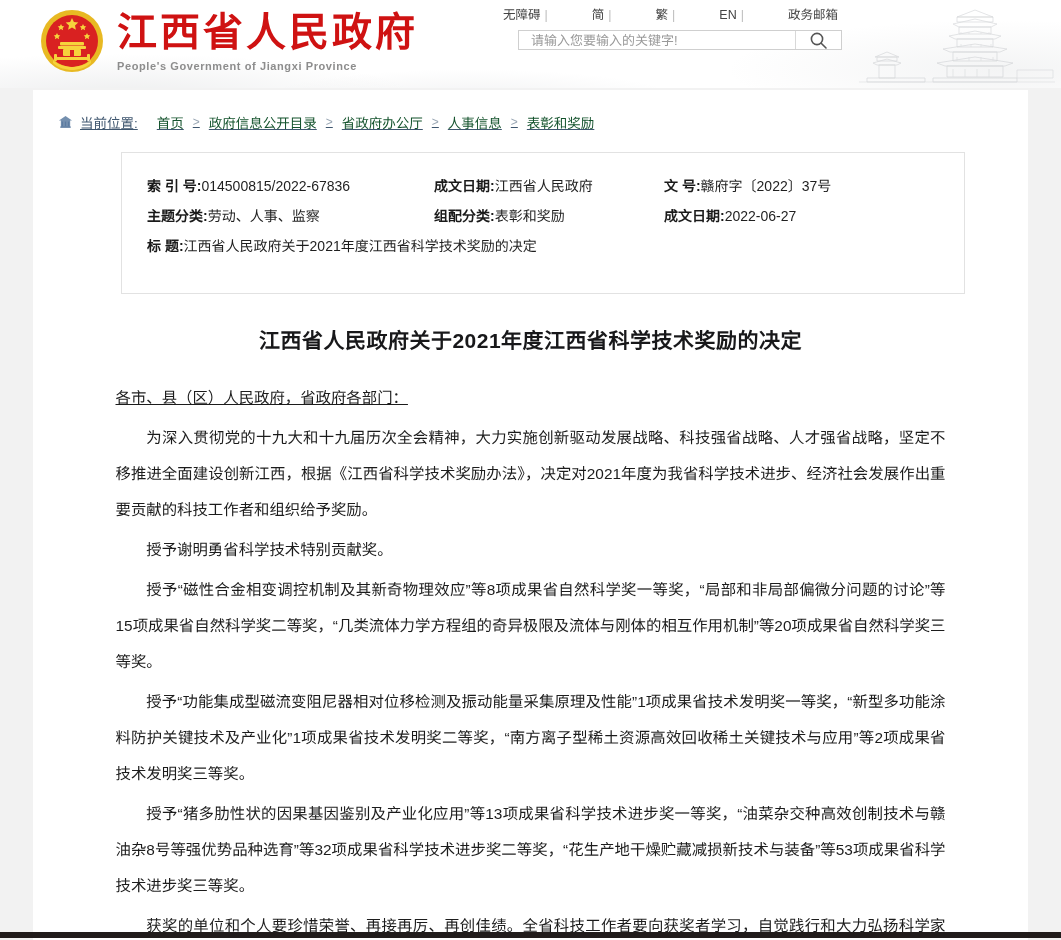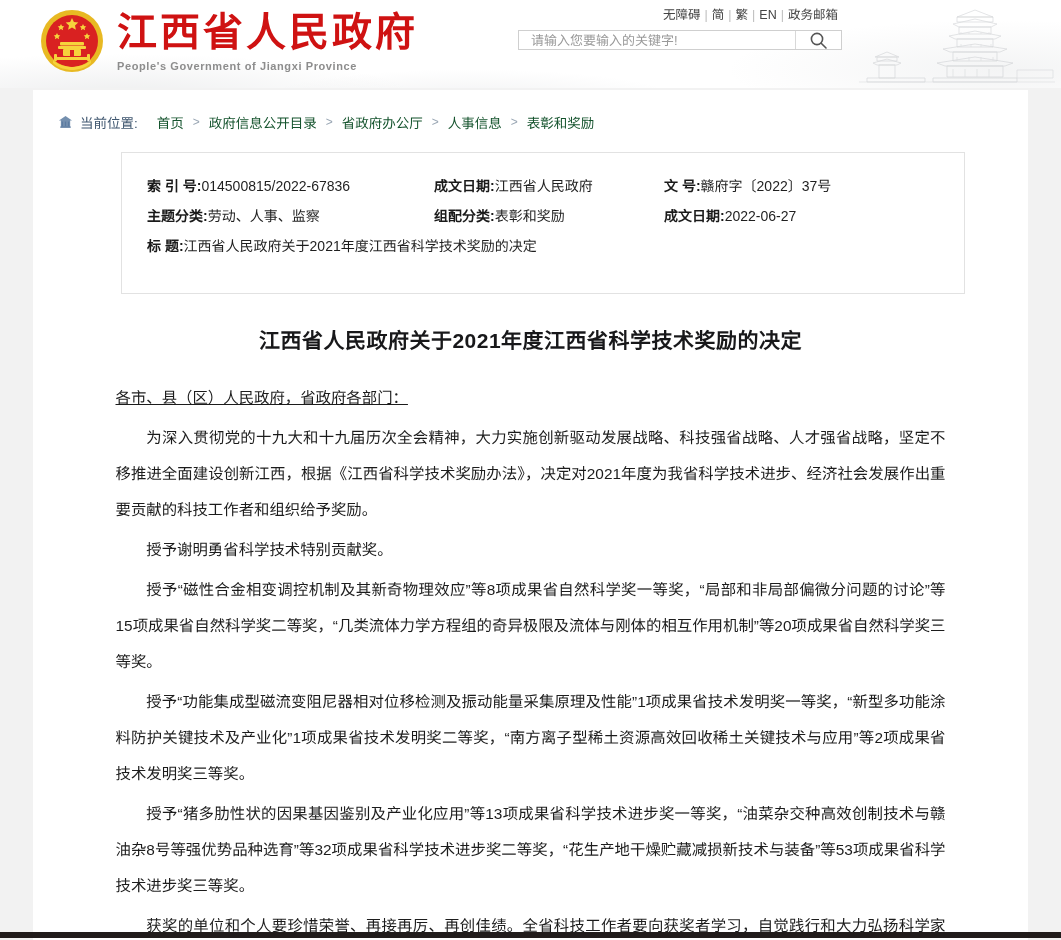--- a/index.html
+++ b/index.html
@@ -89,20 +89,21 @@
     top: 7px;
     font-size: 12.5px;
     color: #444;
     white-space: nowrap;
     line-height: 16px;
   }
   .top-links a {
     color: #444;
     text-decoration: none;
     padding: 0 1px;
+    margin-left: 40px;
   }
   .top-links .sep { color: #bdbdbd; padding: 0 3px; }
 
   
   .search-box {
     position: absolute;
     left: 518px;
     top: 30px;
     width: 324px;
     height: 20px;
@@ -154,20 +155,21 @@
 
   
   .breadcrumb {
     display: flex;
     align-items: center;
     gap: 7px;
     padding: 22px 0 0 25px;
     font-size: 13.5px;
     color: #3f566f;
     white-space: nowrap;
+    text-decoration: underline;
   }
   .breadcrumb .home-icon { display: block; }
   .breadcrumb .bc-label { color: #3f566f; margin-right: 12px; }
   .breadcrumb a {
     color: #14532d;
     text-decoration: none;
   }
   .breadcrumb .bc-sep { color: #9aa7b4; font-size: 12px; padding: 0 2px; }
 
   

